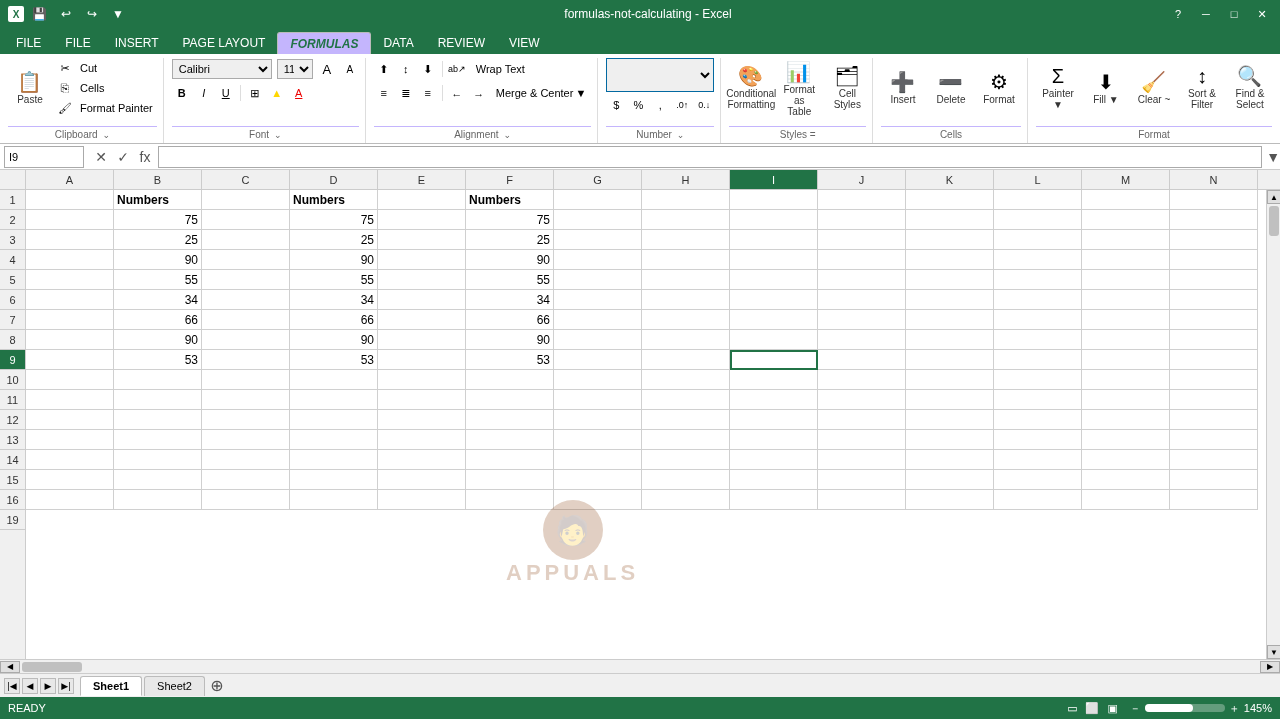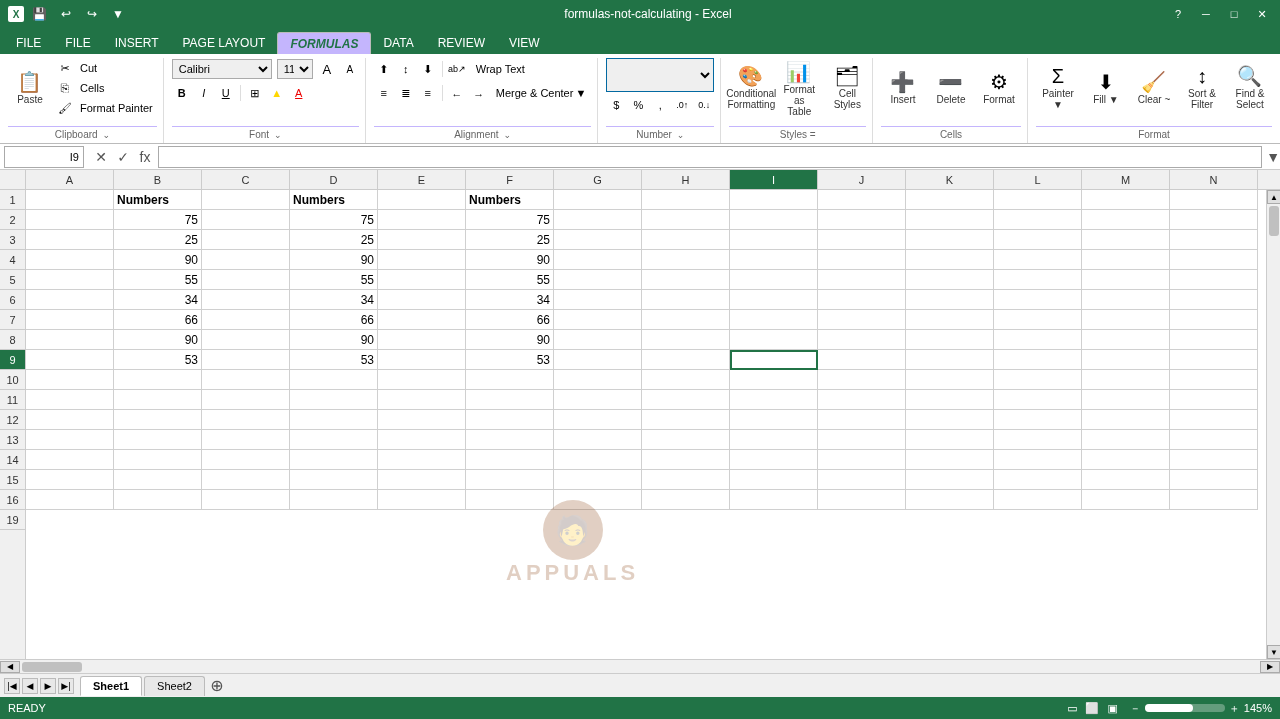--- a/index.html
+++ b/index.html
@@ -132,21 +132,21 @@
     
     .formula-bar {
       height: 26px;
       display: flex;
       align-items: center;
       border-bottom: 1px solid #ccc;
       background: #fff;
     }
     .cell-name-box {
       width: 80px; height: 22px; border: 1px solid #aaa; margin: 0 4px;
-      font-size: 11px; padding: 0 4px; text-align: right;
+      font-size: 11px; padding: 0 4px; text-align: left;
     }
     .formula-bar-icons { display: flex; align-items: center; gap: 4px; margin: 0 4px; }
     .fb-icon { font-size: 14px; cursor: pointer; color: #555; width: 18px; text-align: center; }
     .formula-input {
       flex: 1; height: 22px; border: 1px solid #aaa; font-size: 12px; padding: 0 4px;
     }
     .formula-expand { margin-left: 4px; font-size: 14px; cursor: pointer; color: #555; }
 
     
     .col-header-row {

